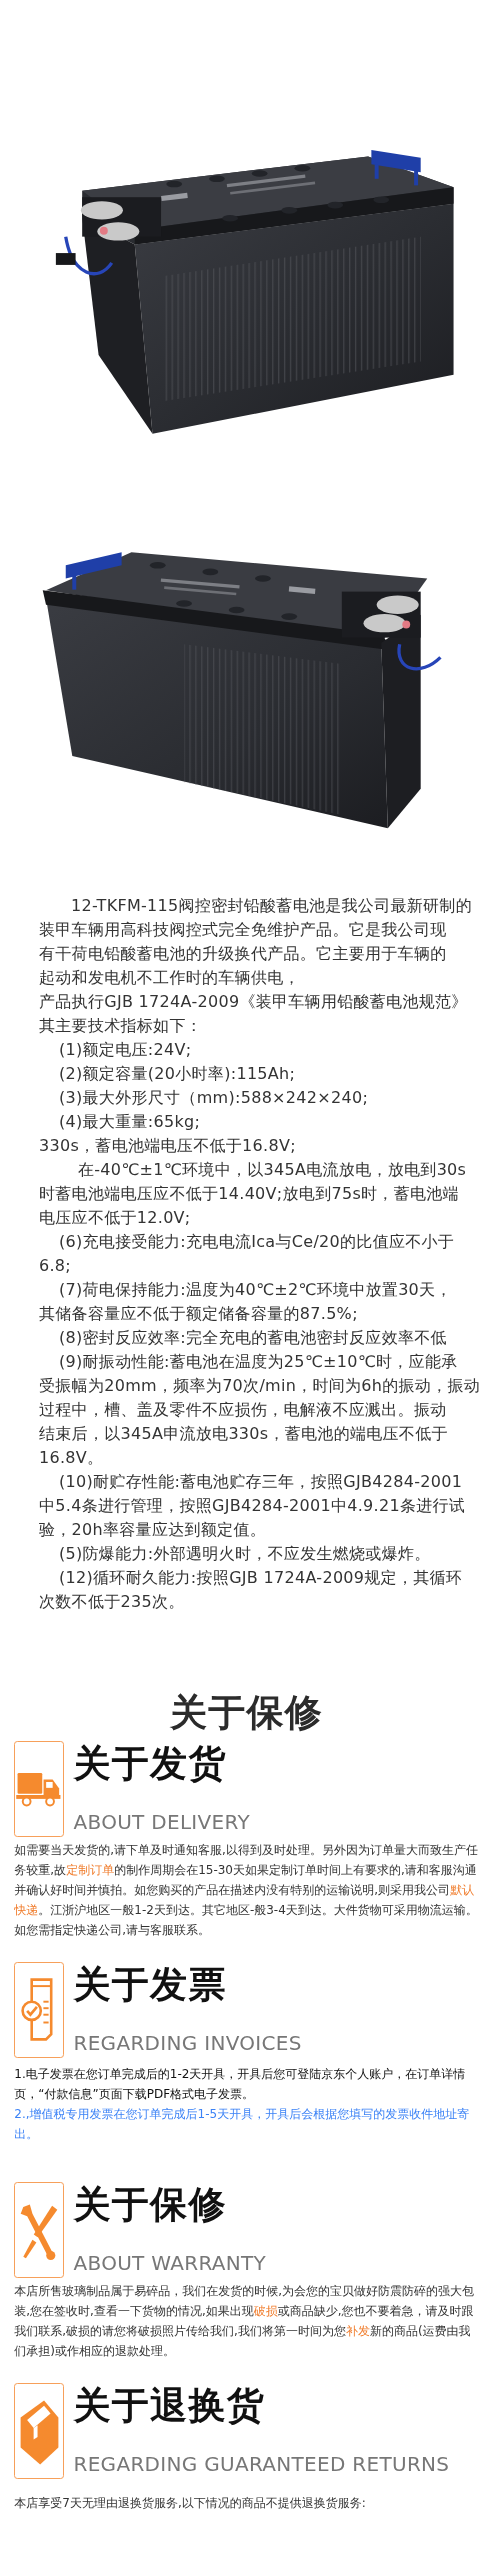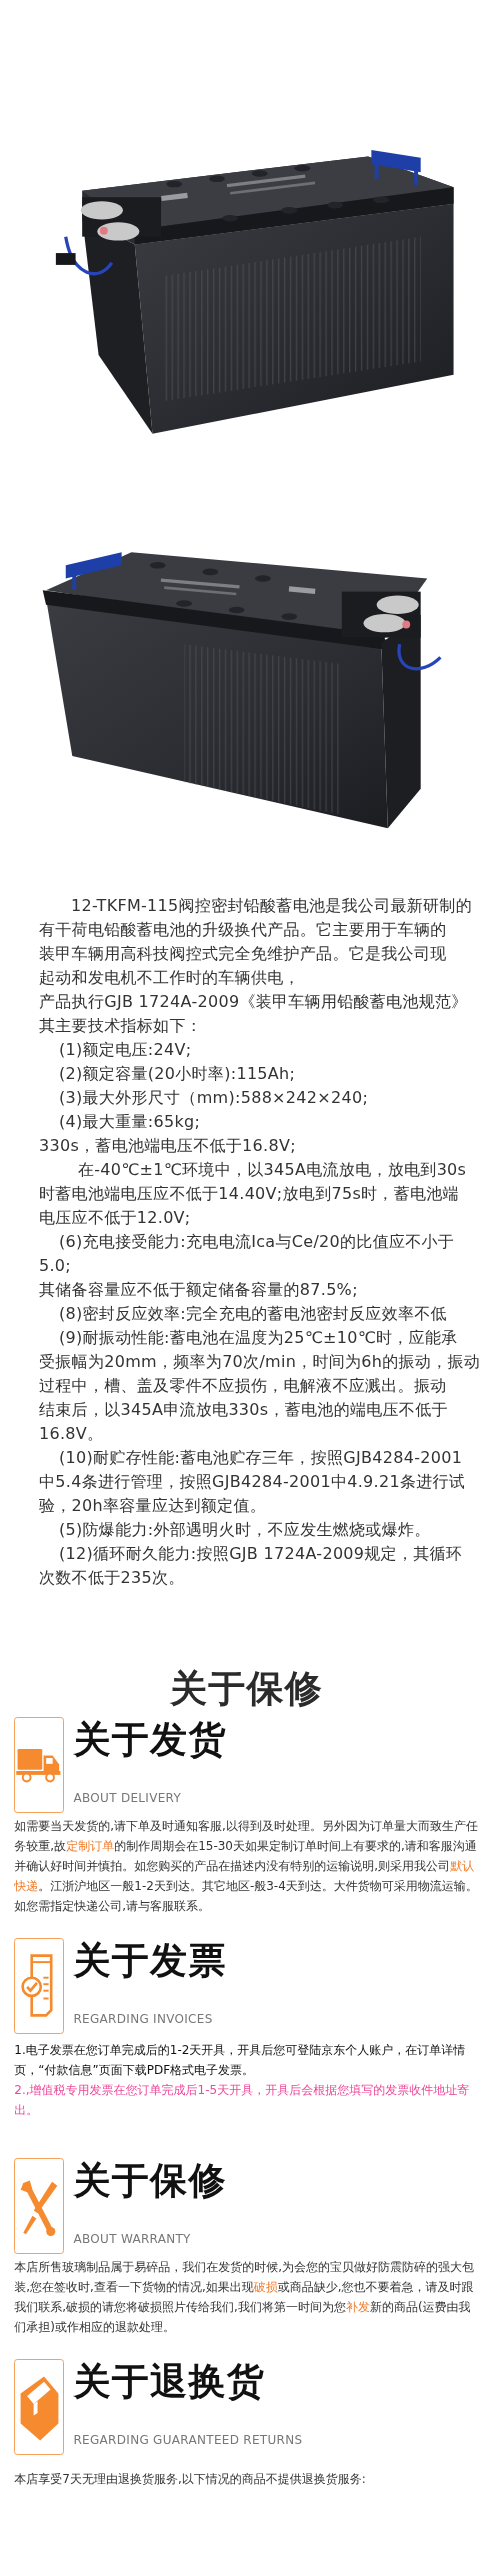--- a/index.html
+++ b/index.html
@@ -38,21 +38,21 @@
   .notice-head { display: flex; align-items: center; height: 99px; }
   .icon-box {
     width: 50px; height: 96px;
     border: 1.3px solid #f7a05a;
     border-radius: 3.3px;
     display: flex; align-items: center; justify-content: center;
     margin-left: 1.3px;
   }
   .head-text { margin-left: 9.2px; }
   .head-cn { font-size: 37px; color: #111; font-weight: bold; line-height: 39px; letter-spacing: 1.3px; }
-  .head-en { font-size: 12px; color: #777; line-height: 22.4px; letter-spacing: 0.3px; margin-top: 28px; }
+  .head-en { font-size: 20px; color: #777; line-height: 22.4px; letter-spacing: 0.3px; margin-top: 28px; }
   .notice-body {
     font-size: 12px; line-height: 20px; color: #333;
     padding: 0 0 0 1.3px;
     margin-top: 2px;
   }
   .hl { color: #f07b2a; }
   .gap-s { height: 20px; }
   .gap-m { height: 36px; }
 </style>
 </head>
@@ -151,36 +151,37 @@
     <rect x="520" y="220" width="120" height="70" fill="#1b1c20"></rect>
     <ellipse cx="605" cy="240" rx="32" ry="14" fill="#c9c9c9"></ellipse>
     <ellipse cx="585" cy="268" rx="32" ry="14" fill="#c9c9c9"></ellipse>
     <circle cx="618" cy="270" r="6" fill="#e27a84"></circle>
     <path d="M608,300 C600,340 640,350 670,320" stroke="#2745b8" stroke-width="5" fill="none"></path>
   </svg>
 </div>
 
 <div class="spec-section">
   <p class="spec-line indent1">12-TKFM-115阀控密封铅酸蓄电池是我公司最新研制的</p>
+  <p class="spec-line cont">装甲车辆用高科技阀控式完全免维护产品。它是我公司现</p>
   <p class="spec-line cont">有干荷电铅酸蓄电池的升级换代产品。它主要用于车辆的</p>
-  <p class="spec-line cont">装甲车辆用高科技阀控式完全免维护产品。它是我公司现</p>
   <p class="spec-line cont">起动和发电机不工作时的车辆供电，</p>
   <p class="spec-line cont">产品执行GJB 1724A-2009《装甲车辆用铅酸蓄电池规范》</p>
   <p class="spec-line cont">其主要技术指标如下：</p>
 
   <p class="spec-line indent2">(1)额定电压:24V;</p>
   <p class="spec-line indent2">(2)额定容量(20小时率):115Ah;</p>
   <p class="spec-line indent2">(3)最大外形尺寸（mm):588×242×240;</p>
   <p class="spec-line indent2">(4)最大重量:65kg;</p>
   <p class="spec-line cont">330s，蓄电池端电压不低于16.8V;</p>
   <p class="spec-line indent3">在-40℃±1℃环境中，以345A电流放电，放电到30s</p>
   <p class="spec-line cont">时蓄电池端电压应不低于14.40V;放电到75s时，蓄电池端</p>
   <p class="spec-line cont">电压应不低于12.0V;</p>
   <p class="spec-line indent2">(6)充电接受能力:充电电流Ica与Ce/20的比值应不小于</p>
-  <p class="spec-line cont">5.0;</p>
+  <p class="spec-line cont">6.8;</p>
+  <p class="spec-line indent2">(7)荷电保持能力:温度为40℃±2℃环境中放置30天，</p>
   <p class="spec-line cont">其储备容量应不低于额定储备容量的87.5%;</p>
   <p class="spec-line indent2">(8)密封反应效率:完全充电的蓄电池密封反应效率不低</p>
   <p class="spec-line indent2">(9)耐振动性能:蓄电池在温度为25℃±10℃时，应能承</p>
   <p class="spec-line cont">受振幅为20mm，频率为70次/min，时间为6h的振动，振动</p>
   <p class="spec-line cont">过程中，槽、盖及零件不应损伤，电解液不应溅出。振动</p>
   <p class="spec-line cont">结束后，以345A申流放电330s，蓄电池的端电压不低于</p>
   <p class="spec-line cont">16.8V。</p>
   <p class="spec-line indent2">(10)耐贮存性能:蓄电池贮存三年，按照GJB4284-2001</p>
   <p class="spec-line cont">中5.4条进行管理，按照GJB4284-2001中4.9.21条进行试</p>
   <p class="spec-line cont">验，20h率容量应达到额定值。</p>
@@ -228,21 +229,21 @@
         <line x1="36" y1="68" x2="44" y2="68" stroke="#f58a2e" stroke-width="3"></line>
         <line x1="36" y1="80" x2="44" y2="80" stroke="#f58a2e" stroke-width="3"></line>
       </svg>
     </div>
     <div class="head-text">
       <div class="head-cn">关于发票</div>
       <div class="head-en">REGARDING INVOICES</div>
     </div>
   </div>
   <p class="notice-body" style="margin-top:5.3px; color:#111;">1.电子发票在您订单完成后的1-2天开具，开具后您可登陆京东个人账户，在订单详情页，“付款信息”页面下载PDF格式电子发票。</p>
-  <p class="notice-body" style="margin-top:0; color:#ec4899;"> 2.,增值税专用发票在您订单完成后1-5天开具，开具后会根据您填写的发票收件地址寄出。</p>
+  <p class="notice-body" style="margin-top:0; color:#3b82f6;"> 2.,增值税专用发票在您订单完成后1-5天开具，开具后会根据您填写的发票收件地址寄出。</p>
 </div>
 
 <div class="gap-m"></div>
 
 <div class="notice-block">
   <div class="notice-head">
     <div class="icon-box">
       <svg width="42" height="72" viewBox="0 0 64 110">
         <path d="M8 20 L18 16 L22 30 L54 92 L46 96 L14 34 L4 30 Z" fill="#f58a2e"></path>
         <circle cx="50" cy="94" r="7" fill="#f58a2e"></circle>

